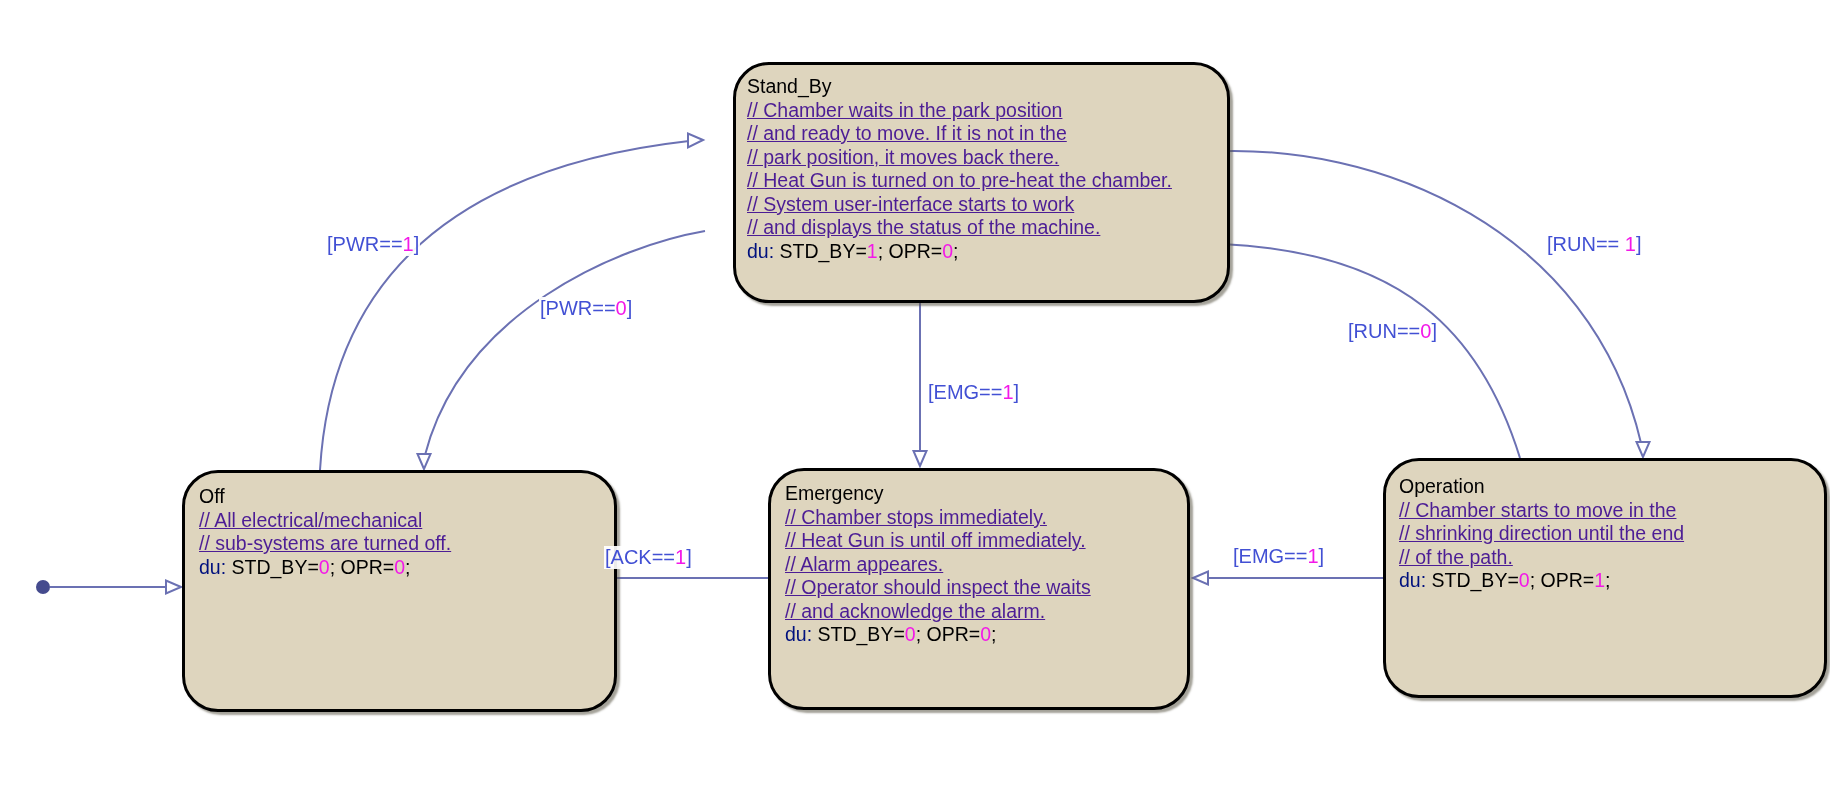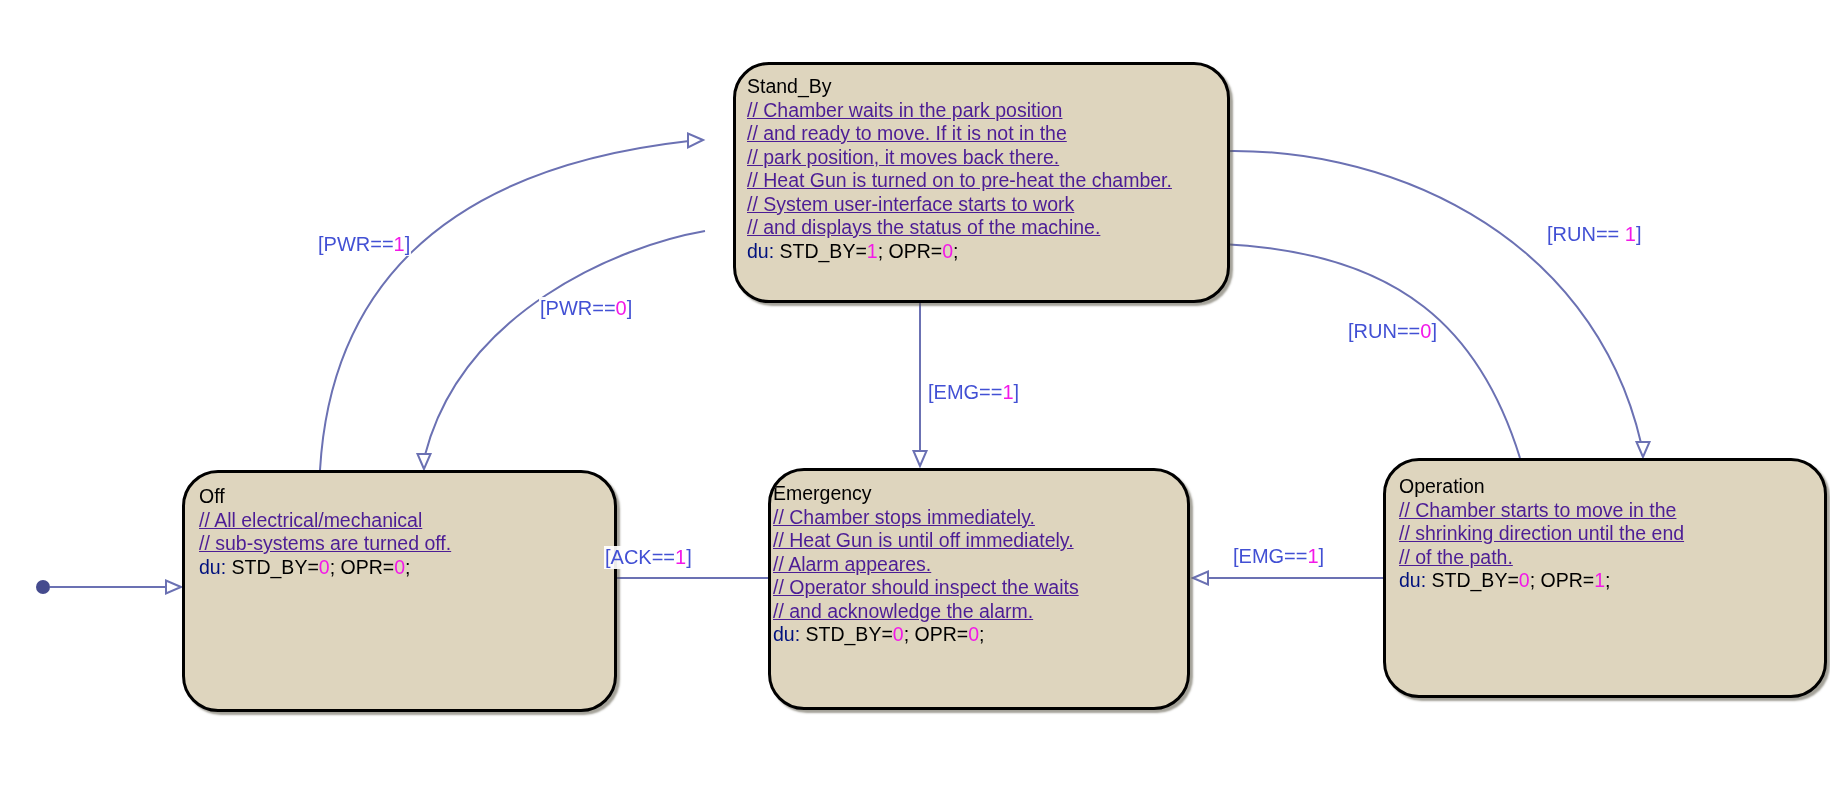--- a/index.html
+++ b/index.html
@@ -30,21 +30,21 @@
     white-space: nowrap;
     overflow: hidden;
   }
   .state .title { color: #000000; }
   .state .comment { color: #4c1d95; text-decoration: underline; }
   .state .du-line { white-space: pre; }
   .state .du-kw { color: #00117e; }
   .state .du-num { color: #f318e8; }
   .state-standby   { left: 705px;  top: 62px;  width: 497px; height: 241px; padding: 10px 0 0 11px; margin-left: 28px; }
   .state-off       { left: 182px;  top: 470px; width: 435px; height: 242px; padding: 12px 0 0 14px; }
-  .state-emergency { left: 768px;  top: 468px; width: 422px; height: 242px; padding: 11px 0 0 2px; }
+  .state-emergency { left: 768px;  top: 468px; width: 422px; height: 242px; padding: 11px 0 0 14px; }
   .state-operation { left: 1383px; top: 458px; width: 444px; height: 240px; padding: 14px 4px 0 13px; }
   .tlabel {
     position: absolute;
     font-size: 20px;
     line-height: 23px;
     color: #4250d4;
     background: rgba(255,255,255,0.92);
     padding: 0 1px;
     white-space: pre;
   }
@@ -130,27 +130,27 @@
   </div>
 
   <div class="state state-operation">
     <div class="title">Operation</div>
     <div class="comment">// Chamber starts to move in the</div>
     <div class="comment">// shrinking direction until the end</div>
     <div class="comment">// of the path.</div>
     <div class="du-line"><span class="du-kw">du:</span><span> STD_BY=</span><span class="du-num">0</span><span>; OPR=</span><span class="du-num">1</span><span>;</span></div>
   </div>
 
-  <div class="tlabel" style="left:317px; top:233px;"><span>[PWR==</span><span class="num">1</span><span>]</span></div>
+  <div class="tlabel" style="left:326px; top:233px;"><span>[PWR==</span><span class="num">1</span><span>]</span></div>
 
   <div class="tlabel" style="left:539px; top:297px;"><span>[PWR==</span><span class="num">0</span><span>]</span></div>
 
   <div class="tlabel" style="left:927px; top:381px;"><span>[EMG==</span><span class="num">1</span><span>]</span></div>
 
-  <div class="tlabel" style="left:1546px; top:223px;"><span>[RUN== </span><span class="num">1</span><span>]</span></div>
+  <div class="tlabel" style="left:1546px; top:233px;"><span>[RUN== </span><span class="num">1</span><span>]</span></div>
 
   <div class="tlabel" style="left:1347px; top:320px;"><span>[RUN==</span><span class="num">0</span><span>]</span></div>
 
   <div class="tlabel" style="left:1232px; top:545px;"><span>[EMG==</span><span class="num">1</span><span>]</span></div>
 
   <div class="tlabel" style="left:604px; top:546px;"><span>[ACK==</span><span class="num">1</span><span>]</span></div>
 
 </div>
 
 </body></html>

